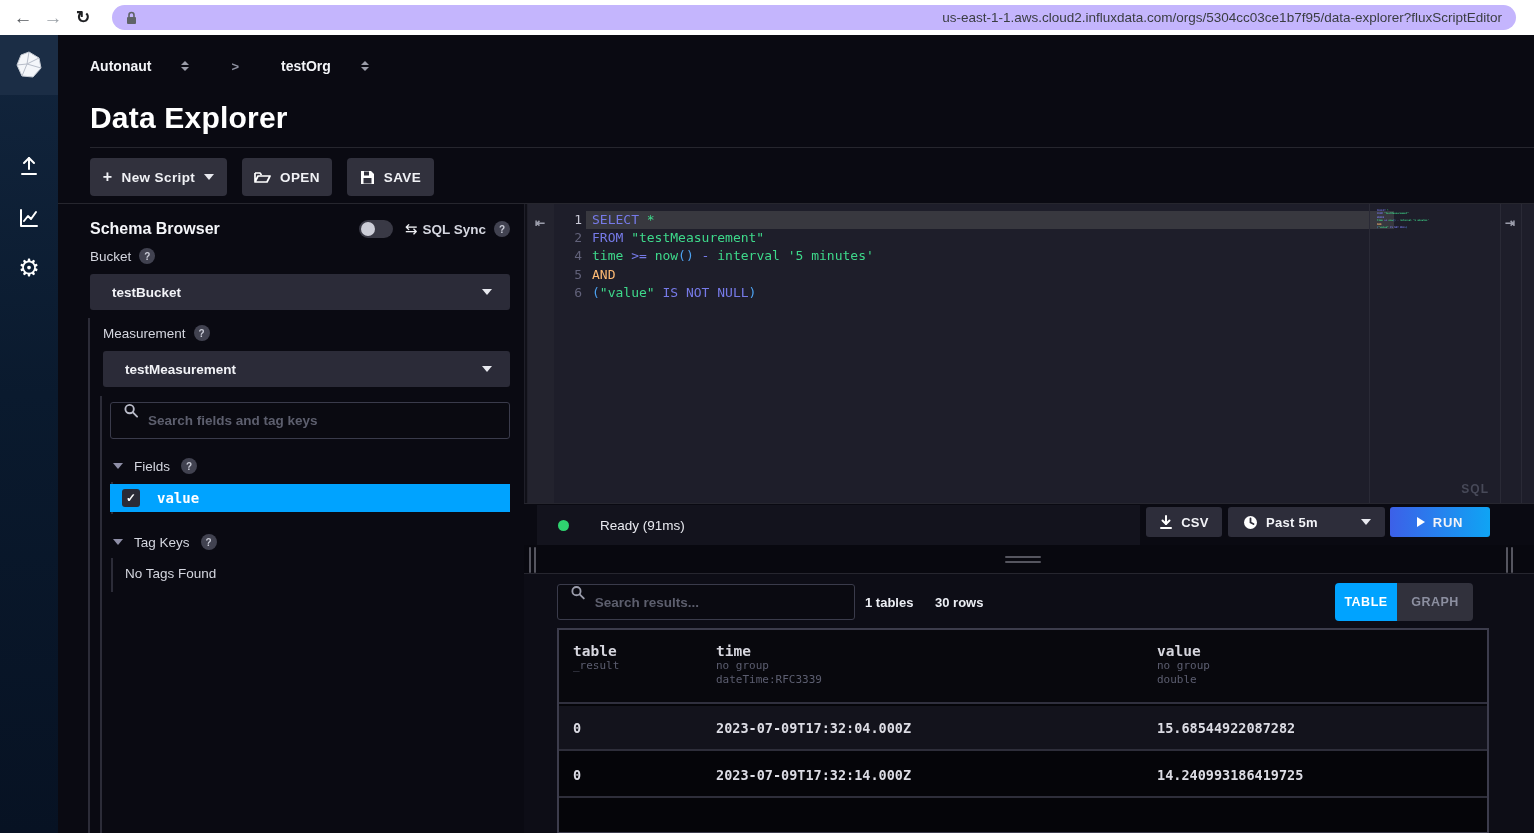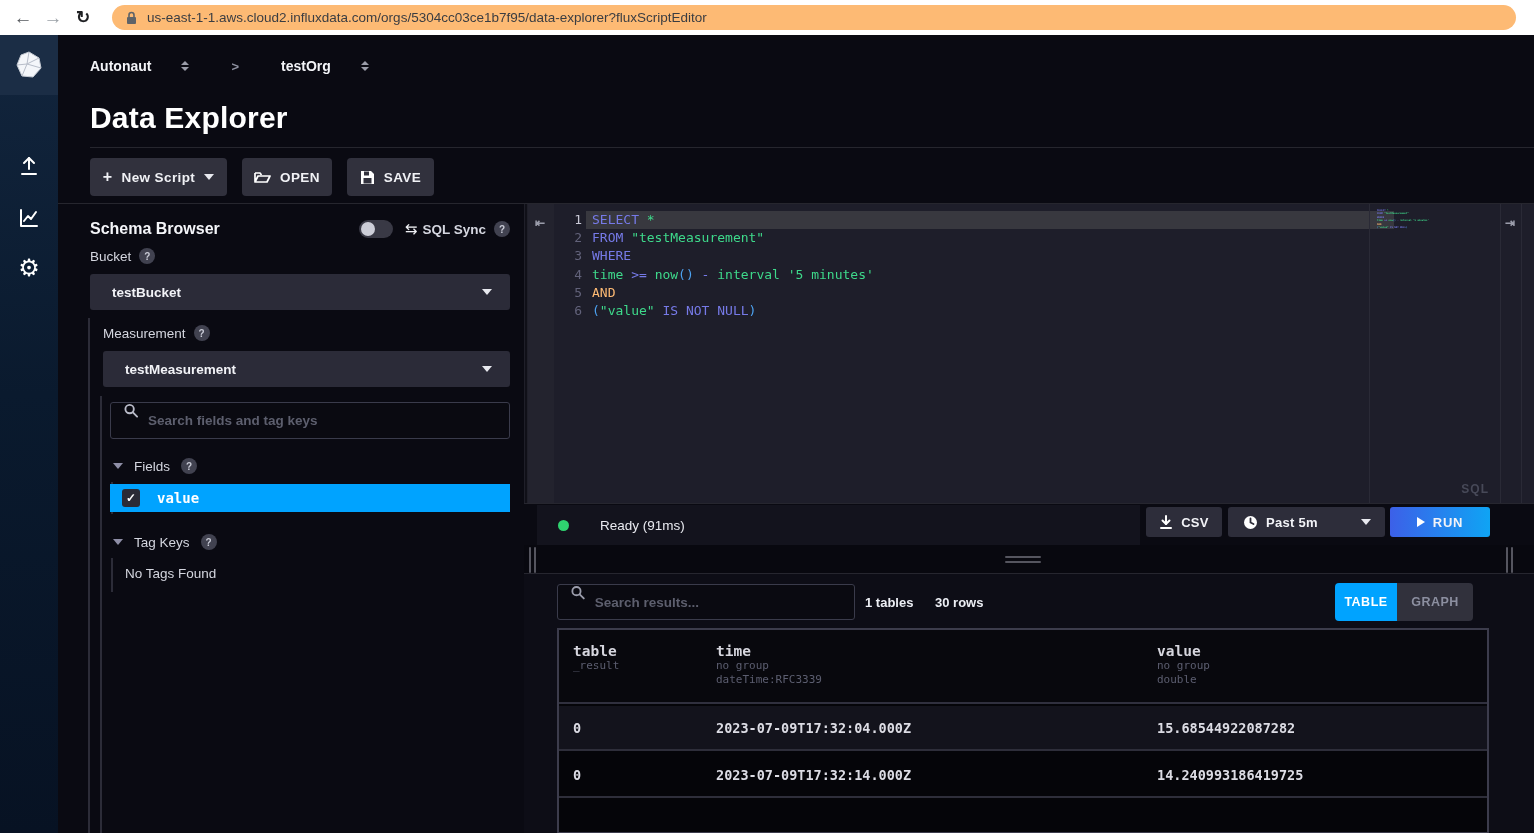--- a/index.html
+++ b/index.html
@@ -4,21 +4,21 @@
 <style>
   * { margin:0; padding:0; box-sizing:border-box; }
   html,body { width:1534px; height:833px; overflow:hidden; }
   body { position:relative; background:#0a0a12; font-family:"Liberation Sans", sans-serif; }
   .abs { position:absolute; }
 
   
   .chrome { left:0; top:0; width:1534px; height:35px; background:#ffffff; display:flex; align-items:center; }
   .nav-btn { width:30px; height:30px; display:flex; align-items:center; justify-content:center; font-size:19px; color:#54575c; background:none; border:none; cursor:pointer; }
   .nav-btn.fwd { color:#9aa0a6; }
-  .omnibox { margin-left:14px; width:1404px; height:25px; border-radius:13px; background:#fdba74; display:flex; align-items:center; padding:0 14px; }
+  .omnibox { margin-left:14px; width:1404px; height:25px; border-radius:13px; background:#c4b5fd; display:flex; align-items:center; padding:0 14px;justify-content:space-between; }
   .omnibox .url { font-size:13.5px; color:#3a3d42; margin-left:10px; white-space:nowrap; }
 
   
   .sidenav { left:0; top:35px; width:58px; height:798px; background:linear-gradient(180deg,#12253d 0%, #0a1a2e 45%, #071223 100%); }
   .logo-tile { left:0; top:0; width:58px; height:60px; background:#1b2d45; display:flex; align-items:center; justify-content:center; }
   .side-item { left:0; width:58px; height:40px; display:flex; align-items:center; justify-content:center; cursor:pointer; }
 
   
   .crumb-txt { font-size:14px; font-weight:bold; color:#f3f4f8; }
   .crumb-sep { font-size:13px; font-weight:bold; color:#8e91a0; }
@@ -247,21 +247,20 @@
 
 <div class="abs" style="left:524px;top:204px;width:4px;height:629px;background:#101018;border-left:1px solid #1f1f29;border-right:1px solid #1f1f29"></div>
 
 <div class="abs editor">
   <div class="abs gutter-strip">
     <span class="abs collapse-ic" style="left:7px;top:12px">⇤</span>
   </div>
   <div class="abs code-lines" id="code-lines">
       <div class="code-line active"><span class="ln">1</span><span class="code"><span class="tk-kw">SELECT</span><span class="tk-plain"> </span><span class="tk-green">*</span></span></div>
       <div class="code-line"><span class="ln">2</span><span class="code"><span class="tk-kw">FROM</span><span class="tk-plain"> </span><span class="tk-green">"testMeasurement"</span></span></div>
-      <div class="code-line"><span class="ln">3</span><span class="code"><span class="tk-kw">WHERE</span></span></div>
       <div class="code-line"><span class="ln">4</span><span class="code"><span class="tk-green">time</span><span class="tk-plain"> </span><span class="tk-kw">&gt;=</span><span class="tk-plain"> </span><span class="tk-green">now</span><span class="tk-blue">()</span><span class="tk-plain"> </span><span class="tk-kw">-</span><span class="tk-plain"> </span><span class="tk-green">interval</span><span class="tk-plain"> </span><span class="tk-green">'5 minutes'</span></span></div>
       <div class="code-line"><span class="ln">5</span><span class="code"><span class="tk-salmon">AND</span></span></div>
       <div class="code-line"><span class="ln">6</span><span class="code"><span class="tk-blue">(</span><span class="tk-green">"value"</span><span class="tk-plain"> </span><span class="tk-kw">IS NOT NULL</span><span class="tk-blue">)</span></span></div>
     </div>
   <div class="abs vline" style="left:841px;top:0;height:299px"></div>
   <div class="abs minimap" id="minimap">
       <div class="mini-line"><span class="tk-kw">SELECT</span><span class="tk-plain"> </span><span class="tk-green">*</span></div>
       <div class="mini-line"><span class="tk-kw">FROM</span><span class="tk-plain"> </span><span class="tk-green">"testMeasurement"</span></div>
       <div class="mini-line"><span class="tk-kw">WHERE</span></div>
       <div class="mini-line"><span class="tk-green">time</span><span class="tk-plain"> </span><span class="tk-kw">&gt;=</span><span class="tk-plain"> </span><span class="tk-green">now</span><span class="tk-blue">()</span><span class="tk-plain"> </span><span class="tk-kw">-</span><span class="tk-plain"> </span><span class="tk-green">interval</span><span class="tk-plain"> </span><span class="tk-green">'5 minutes'</span></div>

